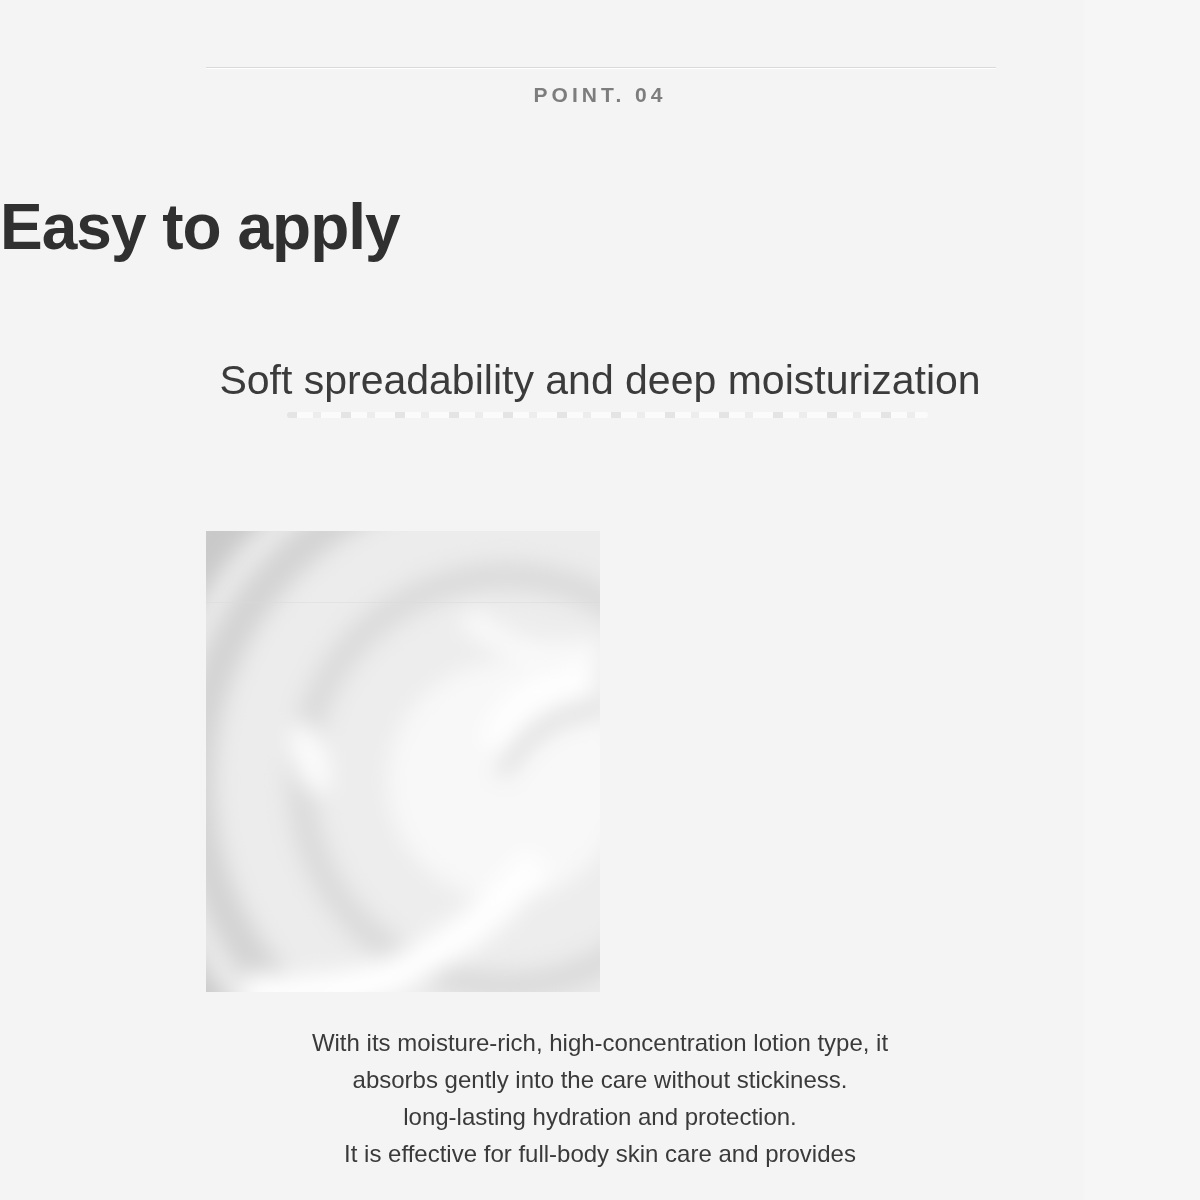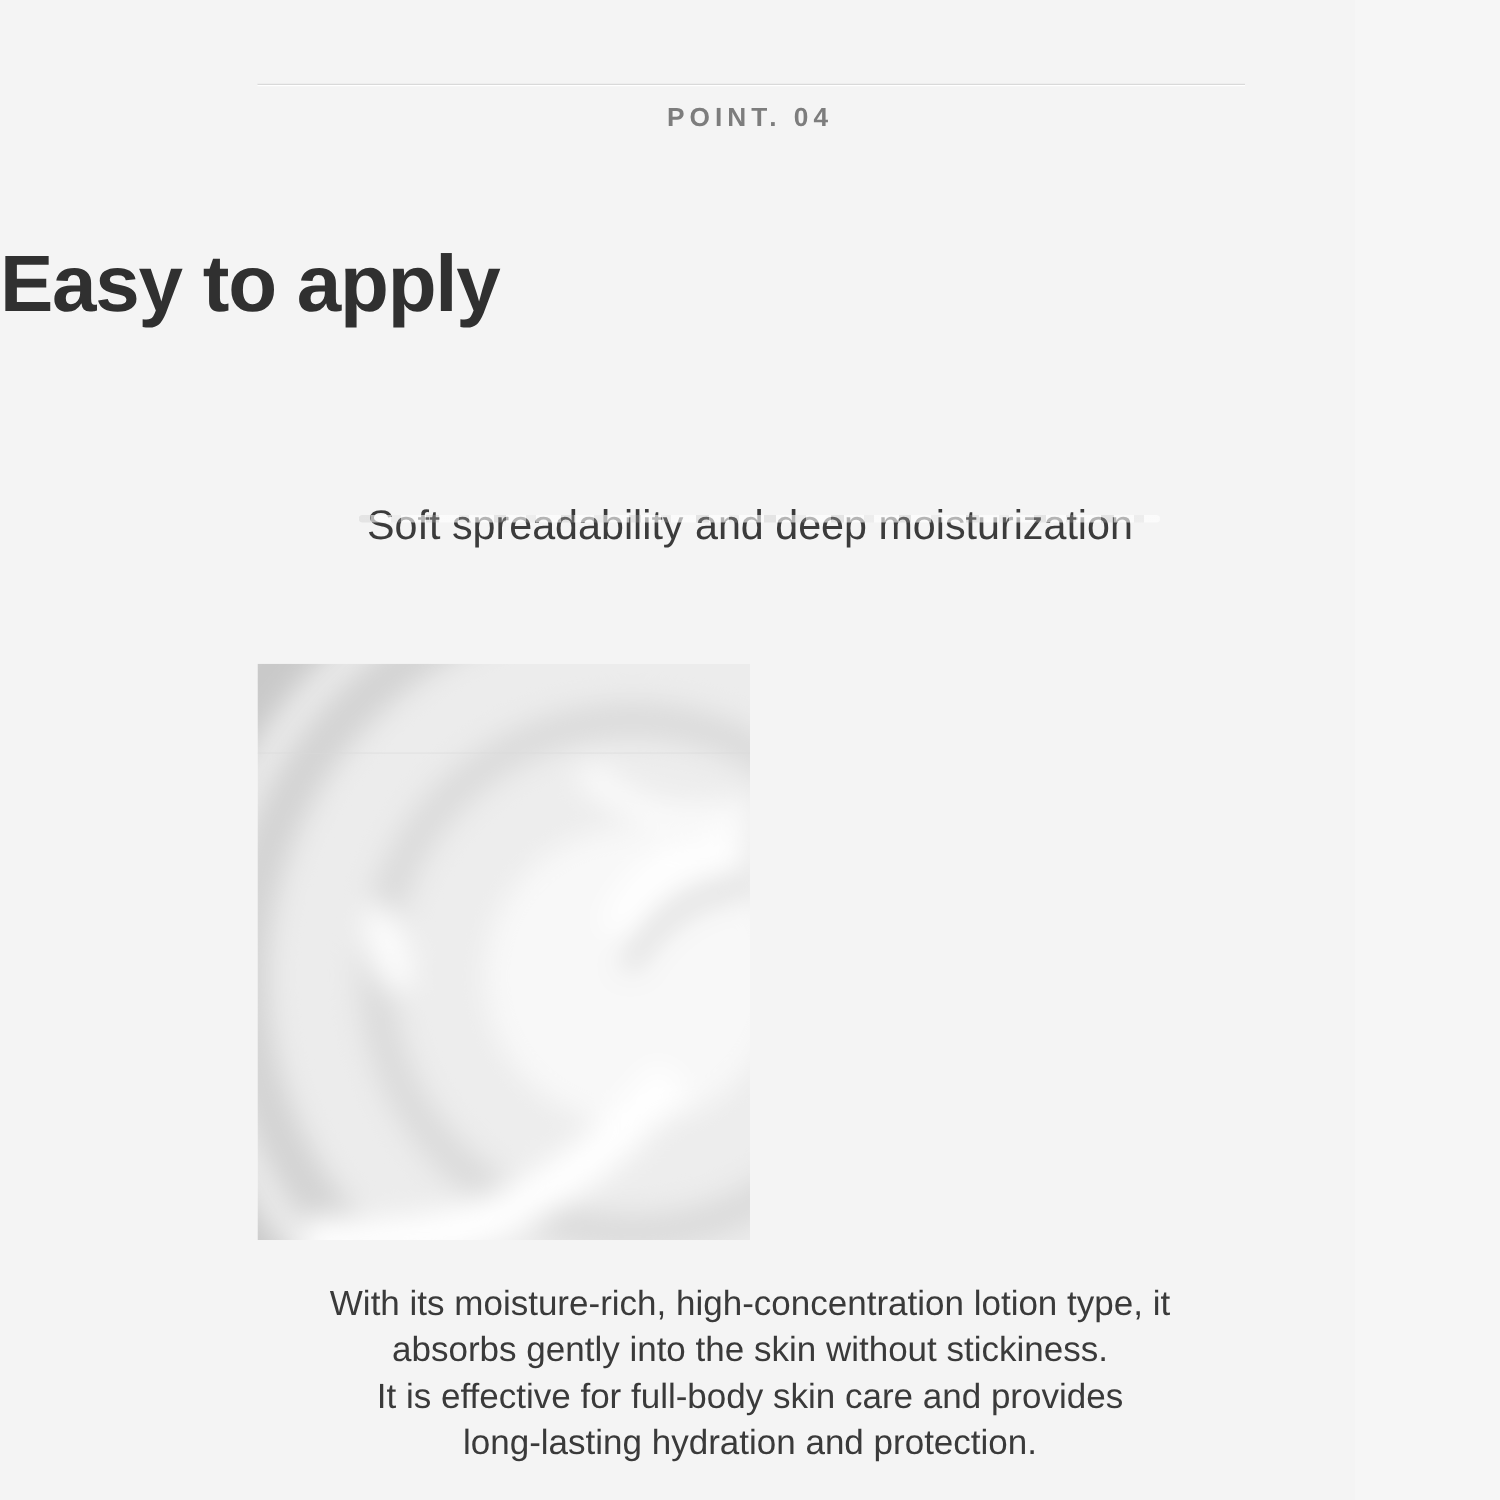--- a/index.html
+++ b/index.html
@@ -30,44 +30,43 @@
   .heading{
     position:absolute;top:183px;left:0;width:100%;
     font-size:64px;line-height:89px;
     font-weight:800;
     letter-spacing:-1px;
     color:#303030;
   }
   .subtitle{
     position:absolute;top:360px;left:0;width:100%;
     text-align:center;
-    font-size:33px;line-height:40px;
+    font-size:41px;line-height:40px;
     font-weight:400;
     color:#3b3b3b;
-    margin-top:40px;
   }
   .texture-band{
     position:absolute;left:287px;top:412px;width:641px;height:6px;
     background:repeating-linear-gradient(90deg,
       rgba(190,190,190,.45) 0 10px,
       rgba(255,255,255,.95) 10px 26px,
       rgba(212,212,212,.35) 26px 34px,
       rgba(255,255,255,.95) 34px 54px);
     opacity:.65;
     border-radius:3px;
   }
   .cream-image{
     position:absolute;left:206px;top:531px;width:394px;height:461px;
     overflow:hidden;
   }
   .cream-image svg{display:block;}
   .body-text{
     position:absolute;top:1024px;left:0;width:100%;
     text-align:center;
-    font-size:28px;line-height:37px;
+    font-size:24px;line-height:37px;
     color:#3a3a3a;
   }
 </style>
 </head>
 <body>
 
 <div class="page">
 
   <div class="edge-column"></div>
 
@@ -103,18 +102,18 @@
         <path d="M 296 244 Q 328 184 394 178" fill="none" stroke="#cfcfcf" stroke-width="10"></path>
         <path d="M 394 118 Q 310 138 262 84" fill="none" stroke="#fafafa" stroke-width="22"></path>
         <ellipse cx="104" cy="228" rx="16" ry="38" fill="#fcfcfc" transform="rotate(-18 104 228)"></ellipse>
       </g>
       <rect y="71" width="394" height="1" fill="#d9d9d9" opacity="0.5"></rect>
     </svg>
   </div>
 
   <div class="body-text">
     <div>With its moisture-rich, high-concentration lotion type, it</div>
-    <div>absorbs gently into the skin without stickiness.</div>
+    <div>absorbs gently into the care without stickiness.</div>
+    <div>long-lasting hydration and protection.</div>
     <div>It is effective for full-body skin care and provides</div>
-    <div>long-lasting hydration and protection.</div>
   </div>
 
 </div>
 
 </body></html>

